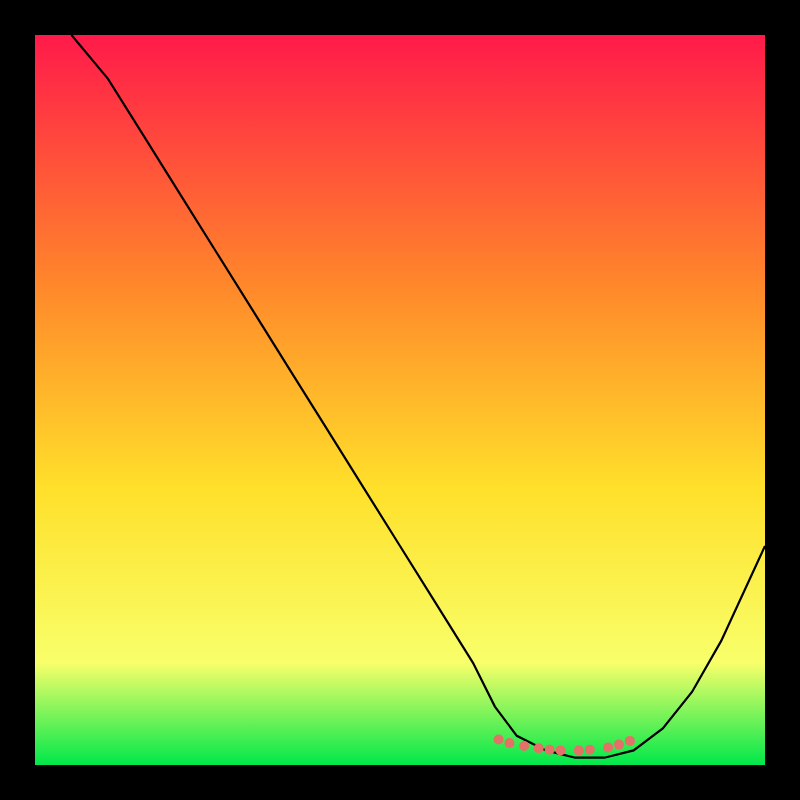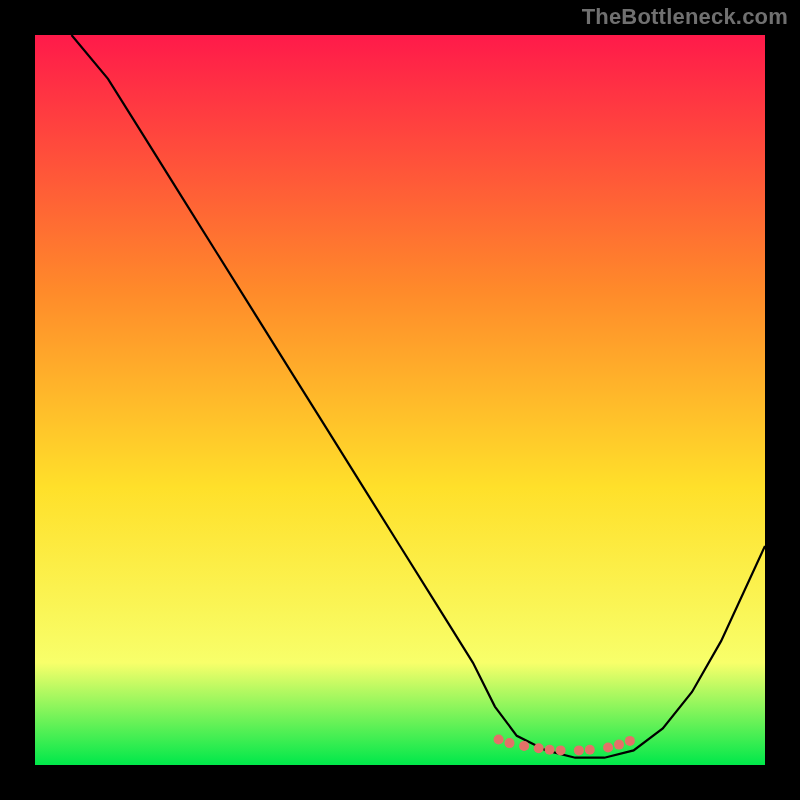--- a/index.html
+++ b/index.html
@@ -37,21 +37,20 @@
   }
   .plot svg {
     display: block;
   }
 </style>
 </head>
 <body>
 
 <div class="frame">
 
-  <div class="watermark">TheBottleneck.com</div>
 
   <div class="plot">
     <svg id="chart-svg" width="730" height="730" viewBox="0 0 730 730">
       <defs>
         <linearGradient id="bg-grad" x1="0" y1="0" x2="0" y2="1">
           <stop id="g0" offset="0%" stop-color="#ff1a4a"></stop>
           <stop id="g1" offset="35%" stop-color="#ff8a2a"></stop>
           <stop id="g2" offset="62%" stop-color="#ffe02a"></stop>
           <stop id="g3" offset="86%" stop-color="#f8ff6a"></stop>
           <stop id="g4" offset="100%" stop-color="#00e84a"></stop>

